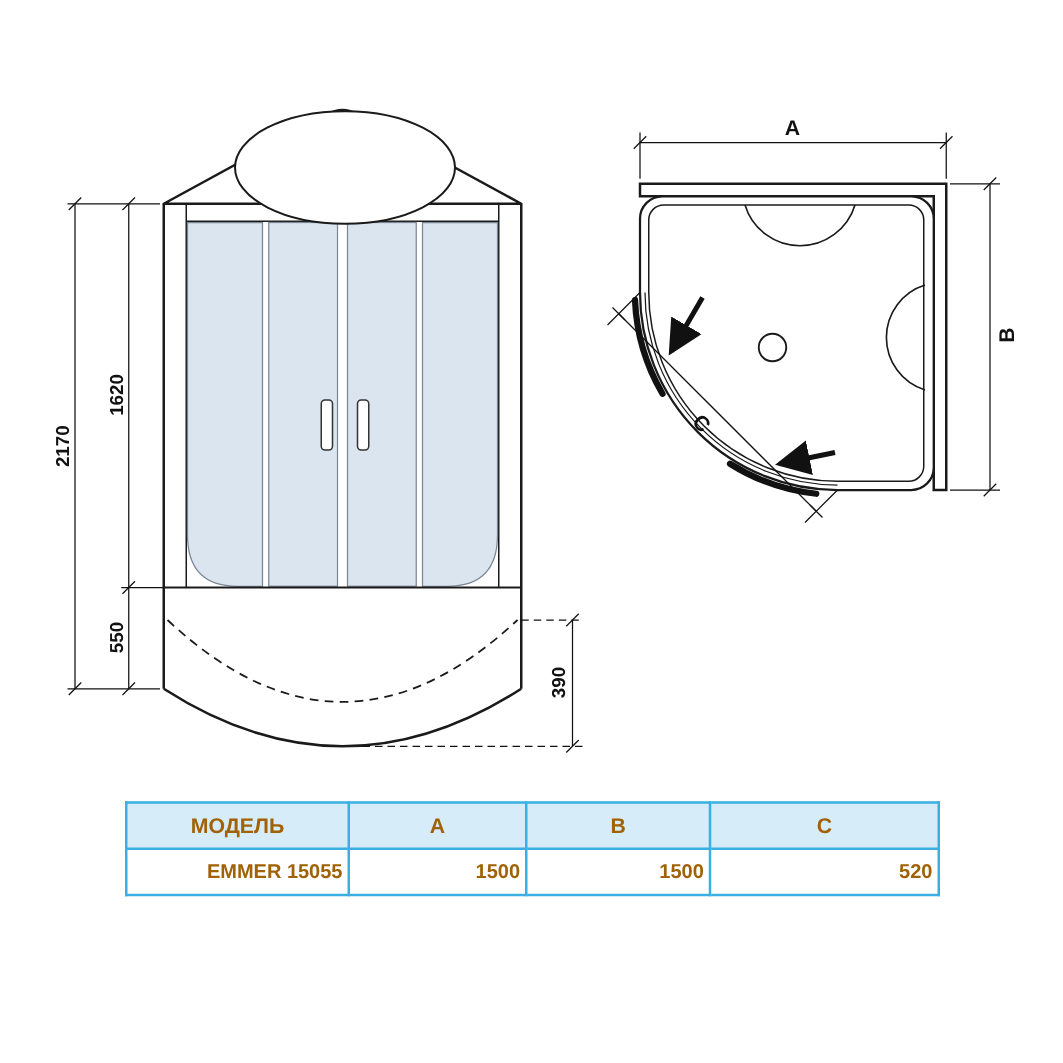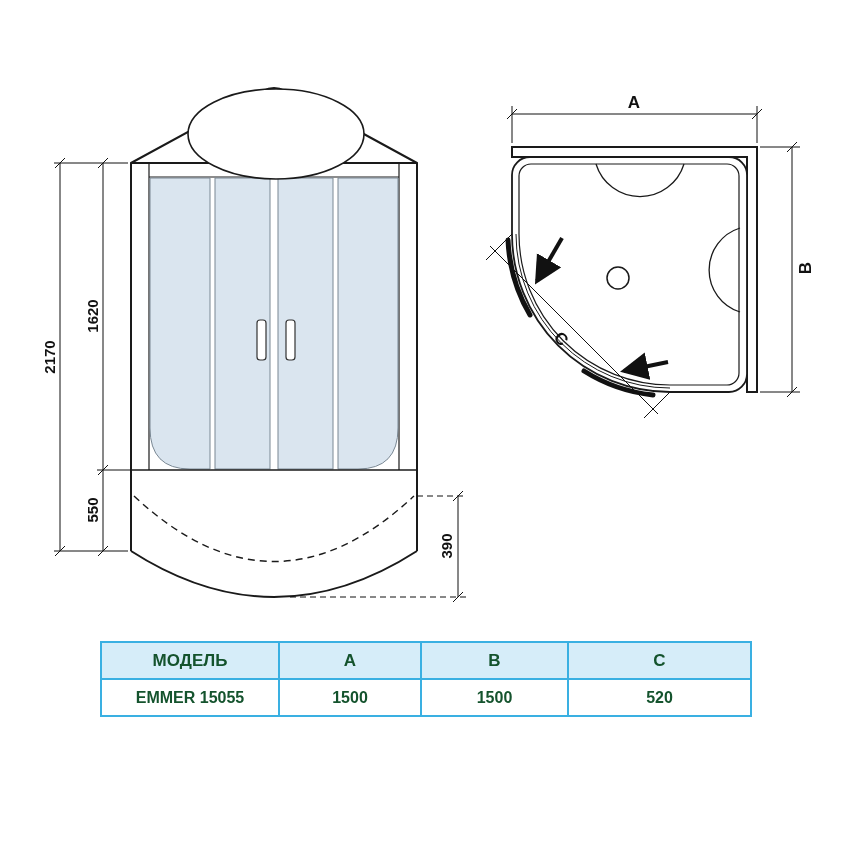--- a/index.html
+++ b/index.html
@@ -5,24 +5,24 @@
   html,body{margin:0;padding:0;background:#ffffff;}
   body{font-family:"Liberation Sans",sans-serif;}
   .sheet{position:relative;width:850px;height:850px;background:#ffffff;overflow:hidden;}
   .sheet svg{position:absolute;left:0;top:0;}
   svg text{font-family:"Liberation Sans",sans-serif;font-weight:bold;fill:#111111;}
   .dim-text{font-size:15px;}
   .dim-letter{font-size:17px;}
   table.spec{position:absolute;left:100px;top:641px;width:650px;border-collapse:collapse;table-layout:fixed;}
   table.spec th,table.spec td{
     border:2px solid #3ab0e2;text-align:center;vertical-align:middle;
-    font-weight:bold;color:#14532d;height:33px;padding:1px 4px;
+    font-weight:bold;color:#a16207;height:33px;padding:1px 4px;
   }
   table.spec th{background:#d6edf9;font-size:17px;}
-  table.spec td{background:#ffffff;font-size:16px;}
+  table.spec td{background:#ffffff;font-size:16px;text-align:right;}
 </style>
 </head>
 <body>
 
 <div class="sheet">
 
 <svg width="850" height="850" viewBox="0 0 850 850">
   <defs>
     <marker id="arrowhead" markerWidth="8" markerHeight="8" refX="6" refY="3.5" orient="auto">
       <path d="M0,0 L7,3.5 L0,7 Z" fill="#111"></path>

